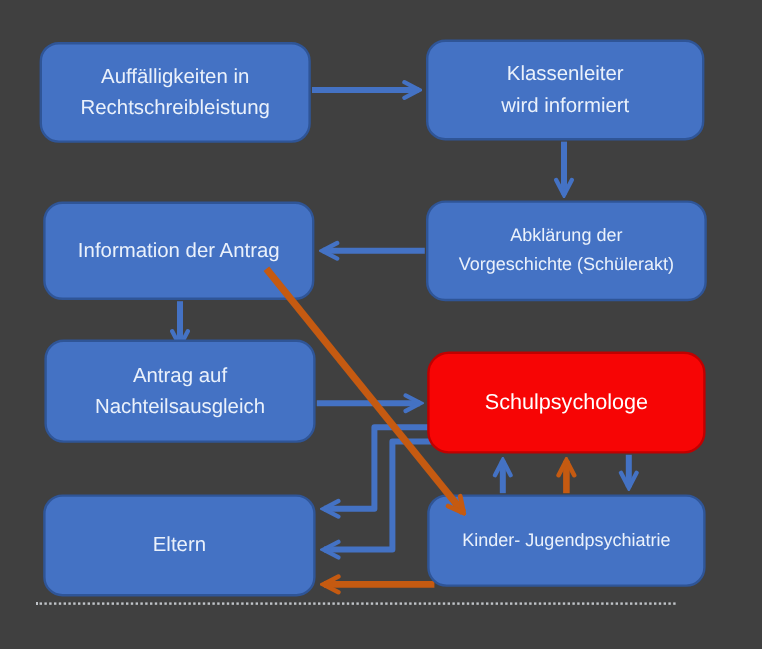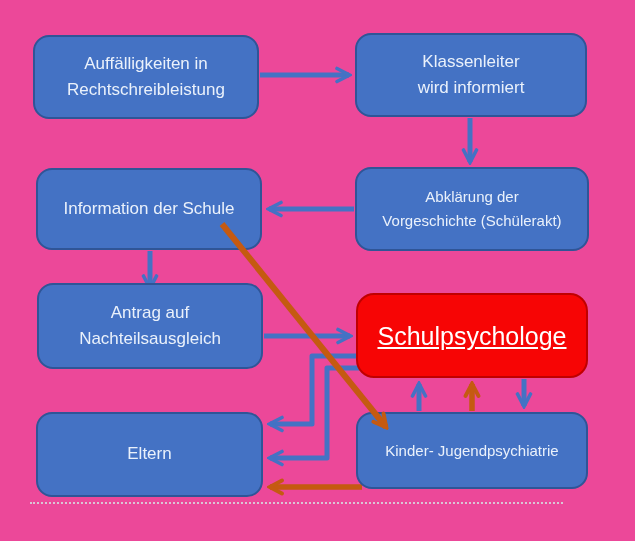--- a/index.html
+++ b/index.html
@@ -1,20 +1,20 @@
 <!DOCTYPE html>
 <html><head>
 <meta charset="utf-8">
 <style>
   html, body { margin: 0; padding: 0; background: #ffffff; }
   .stage {
     position: relative;
     width: 635px;
     height: 541px;
-    background: #ec4899;
+    background: #404040;
     font-family: "Liberation Sans", sans-serif;
     overflow: hidden;
   }
   .layer {
     position: absolute;
     left: 0; top: 0;
     pointer-events: none;
   }
   .arrows-under { z-index: 1; }
   .arrows-over { z-index: 3; }
@@ -38,21 +38,21 @@
     padding: 0 6px;
   }
   .node.small .node-label { font-size: 15px; line-height: 1.6; }
   .node.tiny .node-label { font-size: 15px; }
   .node.highlight {
     background: #F70505;
     border-color: #C00000;
     border-radius: 18px;
     color: #FFFFFF;
   }
-  .node.highlight .node-label { font-size: 25px; line-height: 1.2; text-decoration: underline; }
+  .node.highlight .node-label { font-size: 18px; line-height: 1.2; }
   .fold-line {
     position: absolute;
     left: 30px;
     top: 502px;
     width: 533px;
     height: 0;
     border-top: 2px dotted #d7dbe0;
     opacity: 0.85;
     z-index: 0;
   }
@@ -99,21 +99,21 @@
     <span class="node-label">Klassenleiter
 wird informiert</span>
   </div>
 
   <div class="node small" style="left:355px; top:167px; width:234px; height:84px;">
     <span class="node-label">Abklärung der
 Vorgeschichte (Schülerakt)</span>
   </div>
 
   <div class="node" style="left:36px; top:168px; width:226px; height:82px;">
-    <span class="node-label">Information der Schule</span>
+    <span class="node-label">Information der Antrag</span>
   </div>
 
   <div class="node" style="left:37px; top:283px; width:226px; height:86px;">
     <span class="node-label">Antrag auf
 Nachteilsausgleich</span>
   </div>
 
   <div class="node highlight" style="left:356px; top:293px; width:232px; height:85px;">
     <span class="node-label">Schulpsychologe</span>
   </div>

